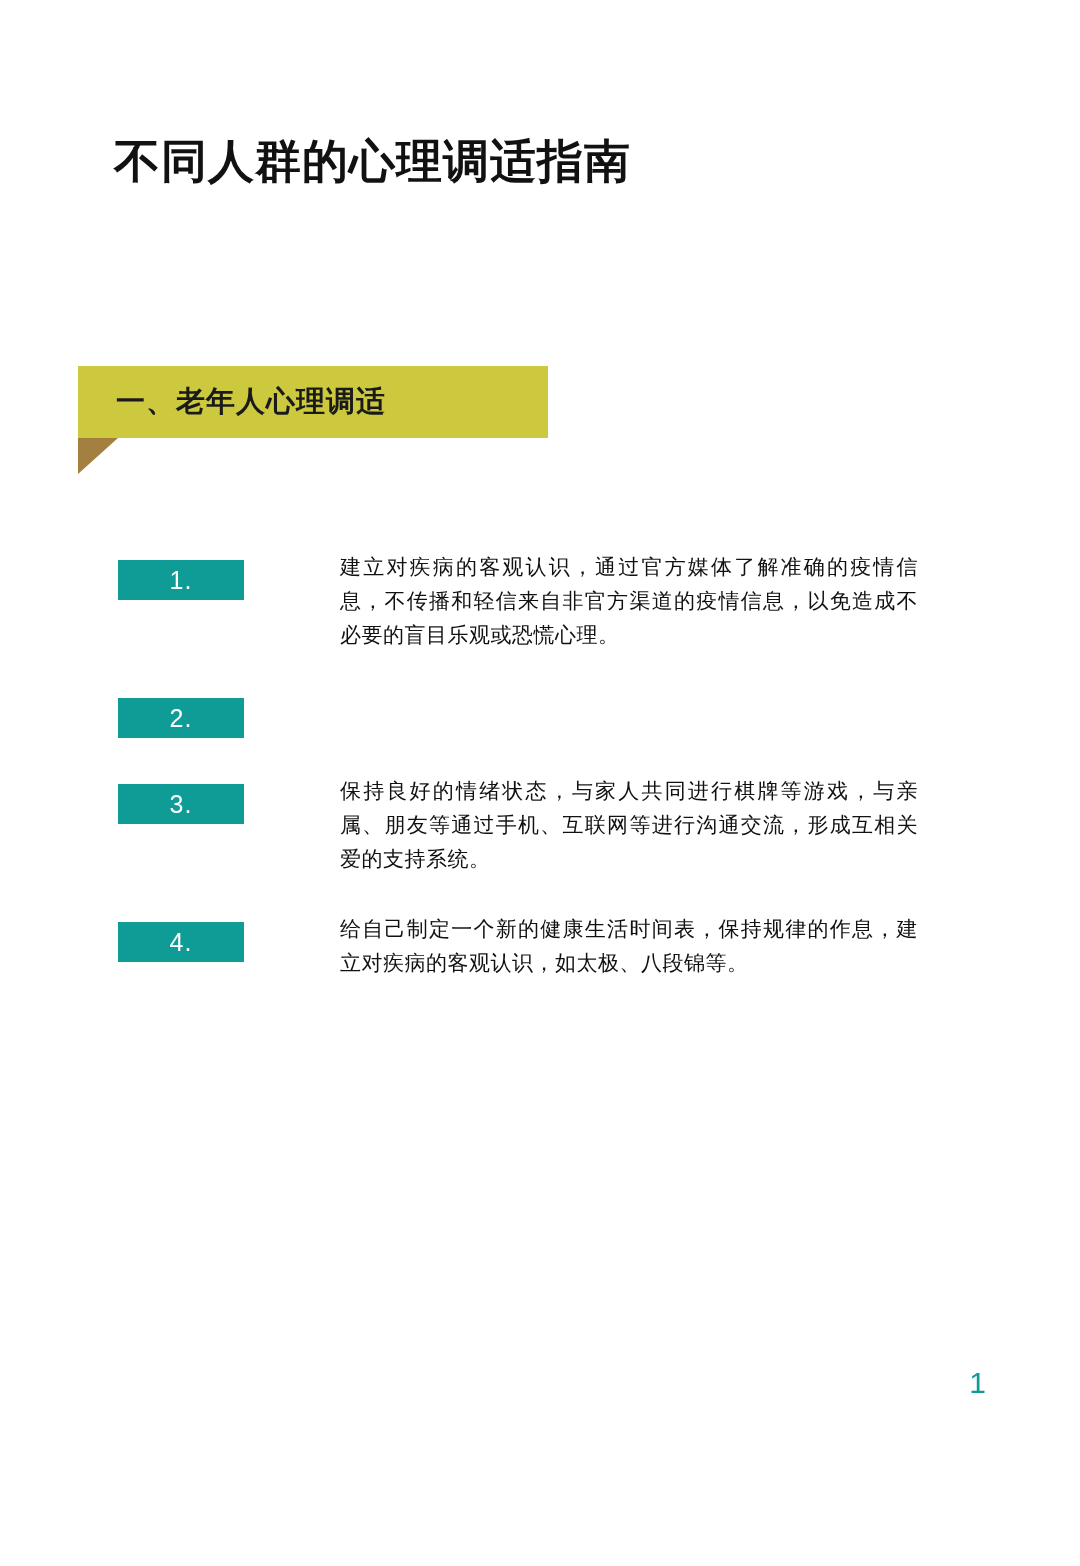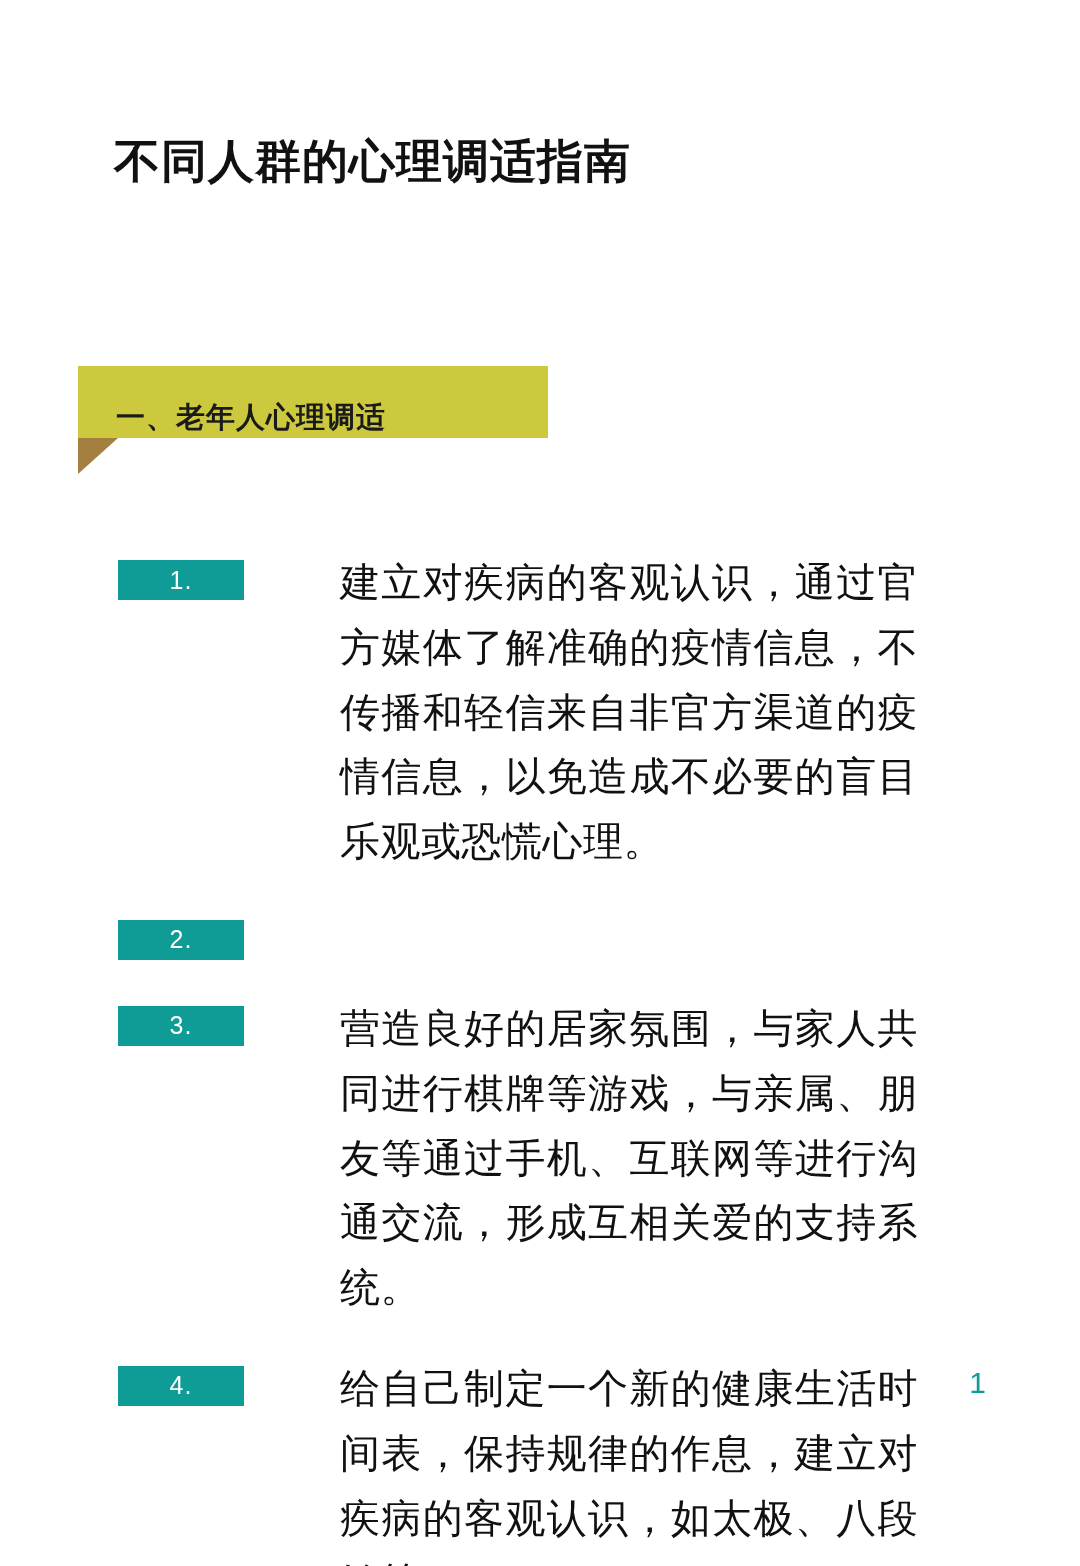--- a/index.html
+++ b/index.html
@@ -32,21 +32,21 @@
     white-space: nowrap;
   }
   .section-banner {
     position: absolute;
     left: 78px;
     top: 366px;
     width: 470px;
     height: 72px;
     background: #cdc93f;
     display: flex;
-    align-items: flex-end;
+    align-items: center;
   }
   .section-banner-label {
     margin-left: 38px;
     font-size: 29px;
     font-weight: bold;
     color: #1a1a1a;
     letter-spacing: 1px;
   }
   .banner-fold {
     position: absolute;
@@ -78,26 +78,27 @@
     font-size: 25px;
     display: flex;
     align-items: center;
     justify-content: center;
     flex: 0 0 auto;
     letter-spacing: 1px;
   }
   .item-text {
     margin-left: 96px;
     width: 578px;
-    font-size: 40px;
+    font-size: 21px;
     line-height: 1.62;
     color: #111111;
     letter-spacing: 0.5px;
     text-align: justify;
     margin-top: -10px;
+    font-family: Liberation Serif, serif;
   }
   .page-number {
     position: absolute;
     right: 94px;
     bottom: 52px;
     font-size: 30px;
     color: #0f9b96;
   }
 </style>
 </head>
@@ -118,21 +119,21 @@
       <div class="item-number">1.</div>
       <div class="item-text">建立对疾病的客观认识，通过官方媒体了解准确的疫情信息，不传播和轻信来自非官方渠道的疫情信息，以免造成不必要的盲目乐观或恐慌心理。</div>
     </div>
 
     <div class="item">
       <div class="item-number">2.</div>
     </div>
 
     <div class="item">
       <div class="item-number">3.</div>
-      <div class="item-text">营造良好的居家氛围，与家人共同进行棋牌等游戏，与亲属、朋友等通过手机、互联网等进行沟通交流，形成互相关爱的支持系统。</div>
+      <div class="item-text">保持良好的情绪状态，与家人共同进行棋牌等游戏，与亲属、朋友等通过手机、互联网等进行沟通交流，形成互相关爱的支持系统。</div>
     </div>
 
     <div class="item">
       <div class="item-number">4.</div>
       <div class="item-text">给自己制定一个新的健康生活时间表，保持规律的作息，建立对疾病的客观认识，如太极、八段锦等。</div>
     </div>
 
   </div>
 
   <div class="page-number">1</div>

